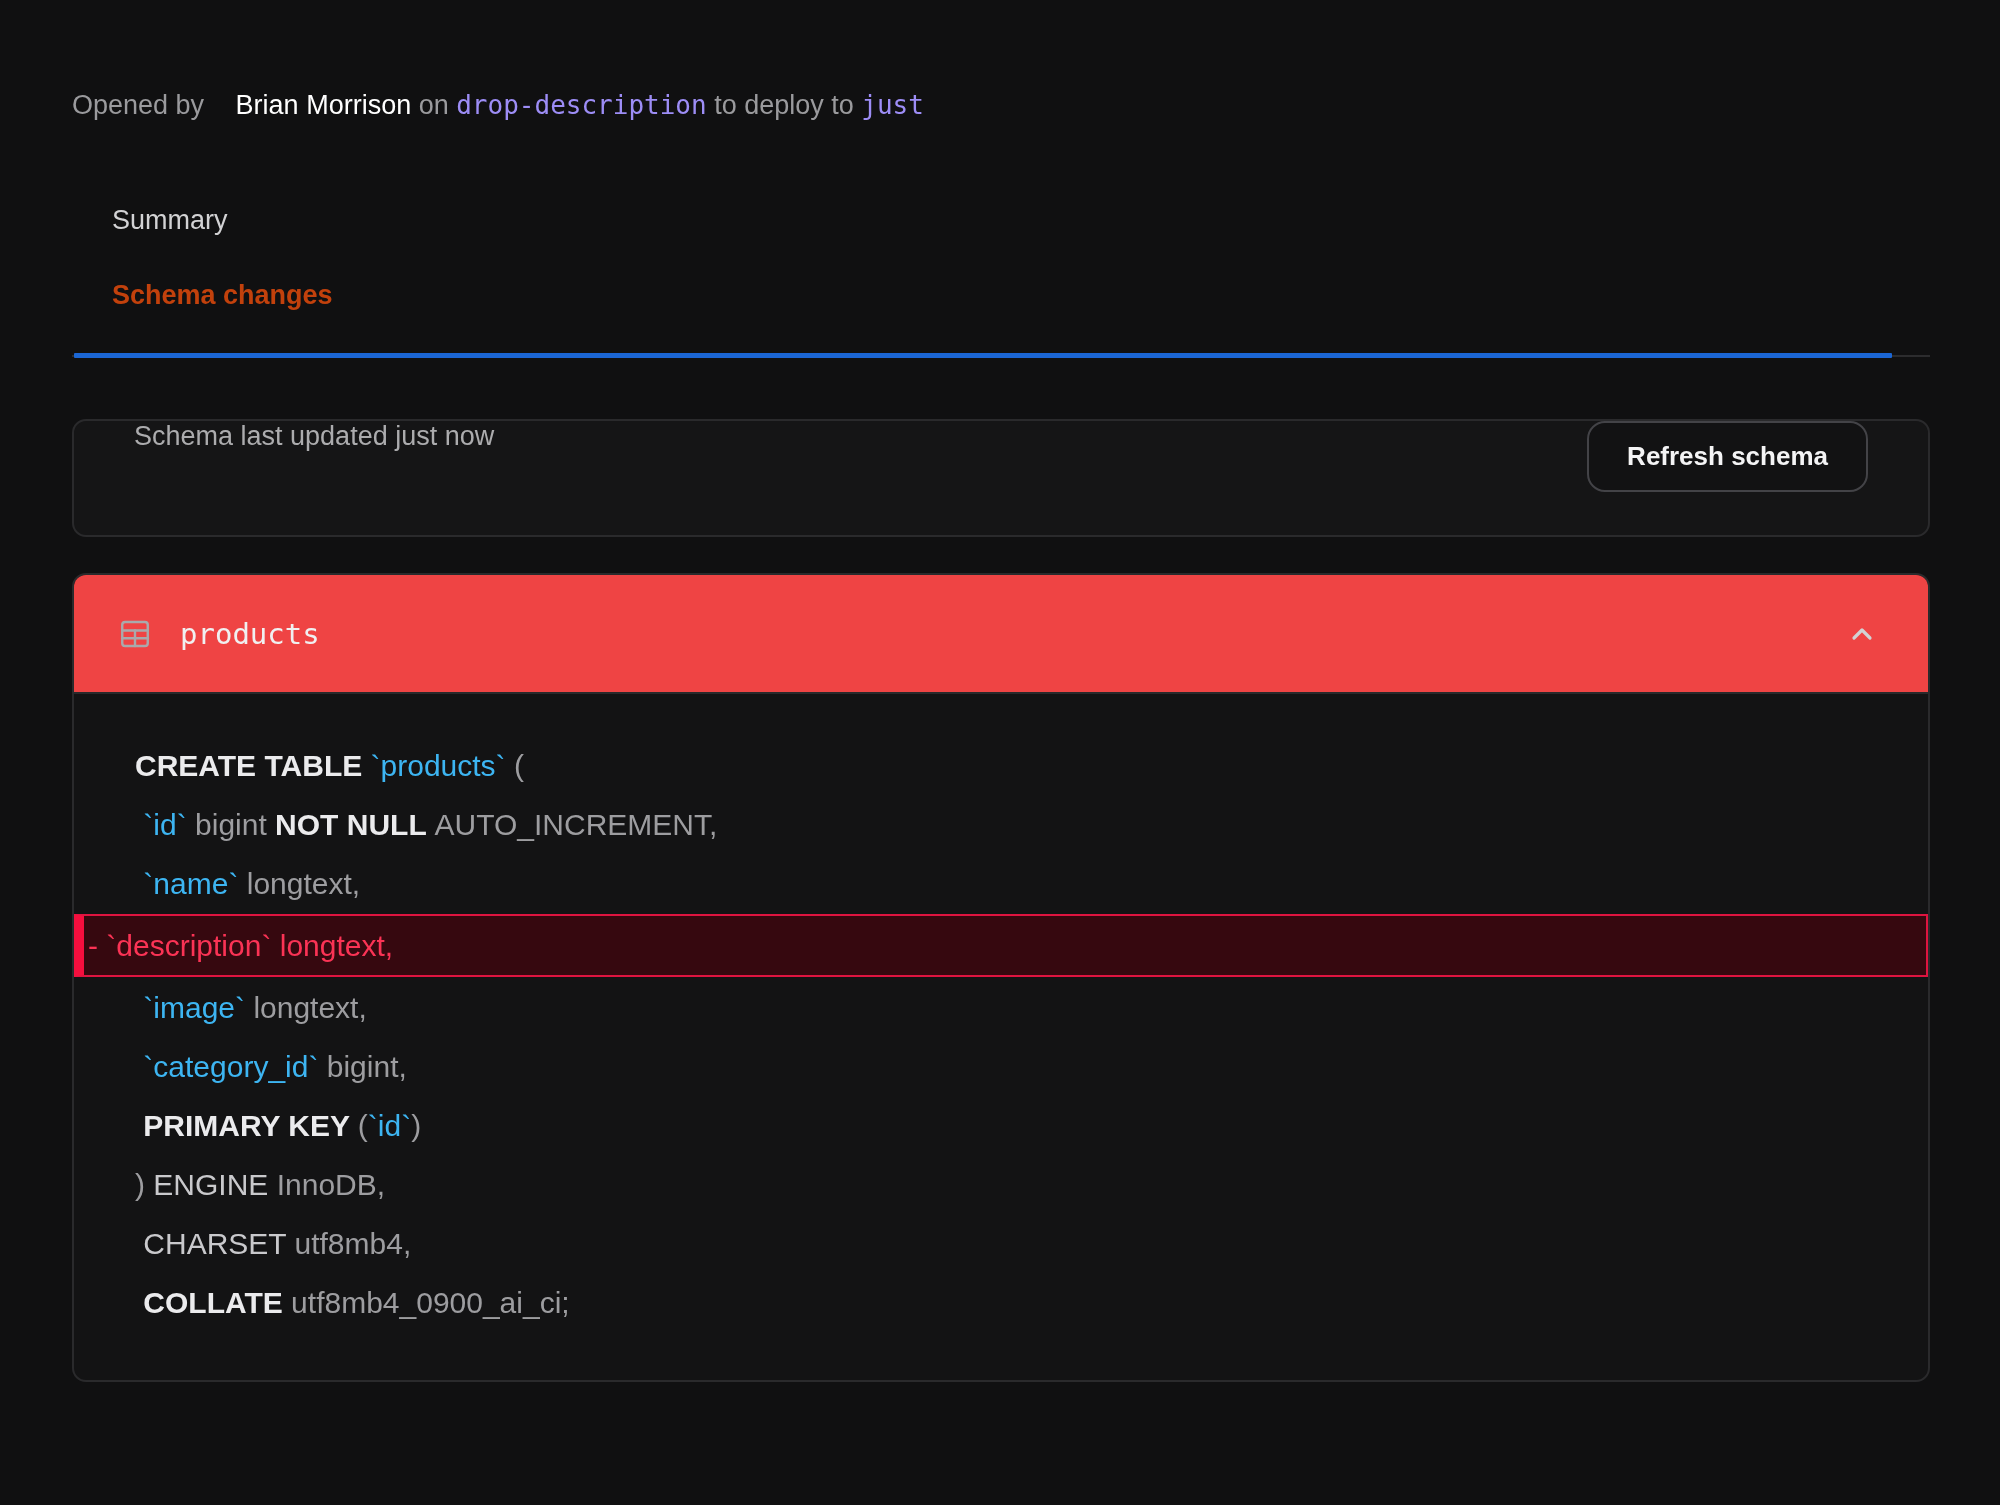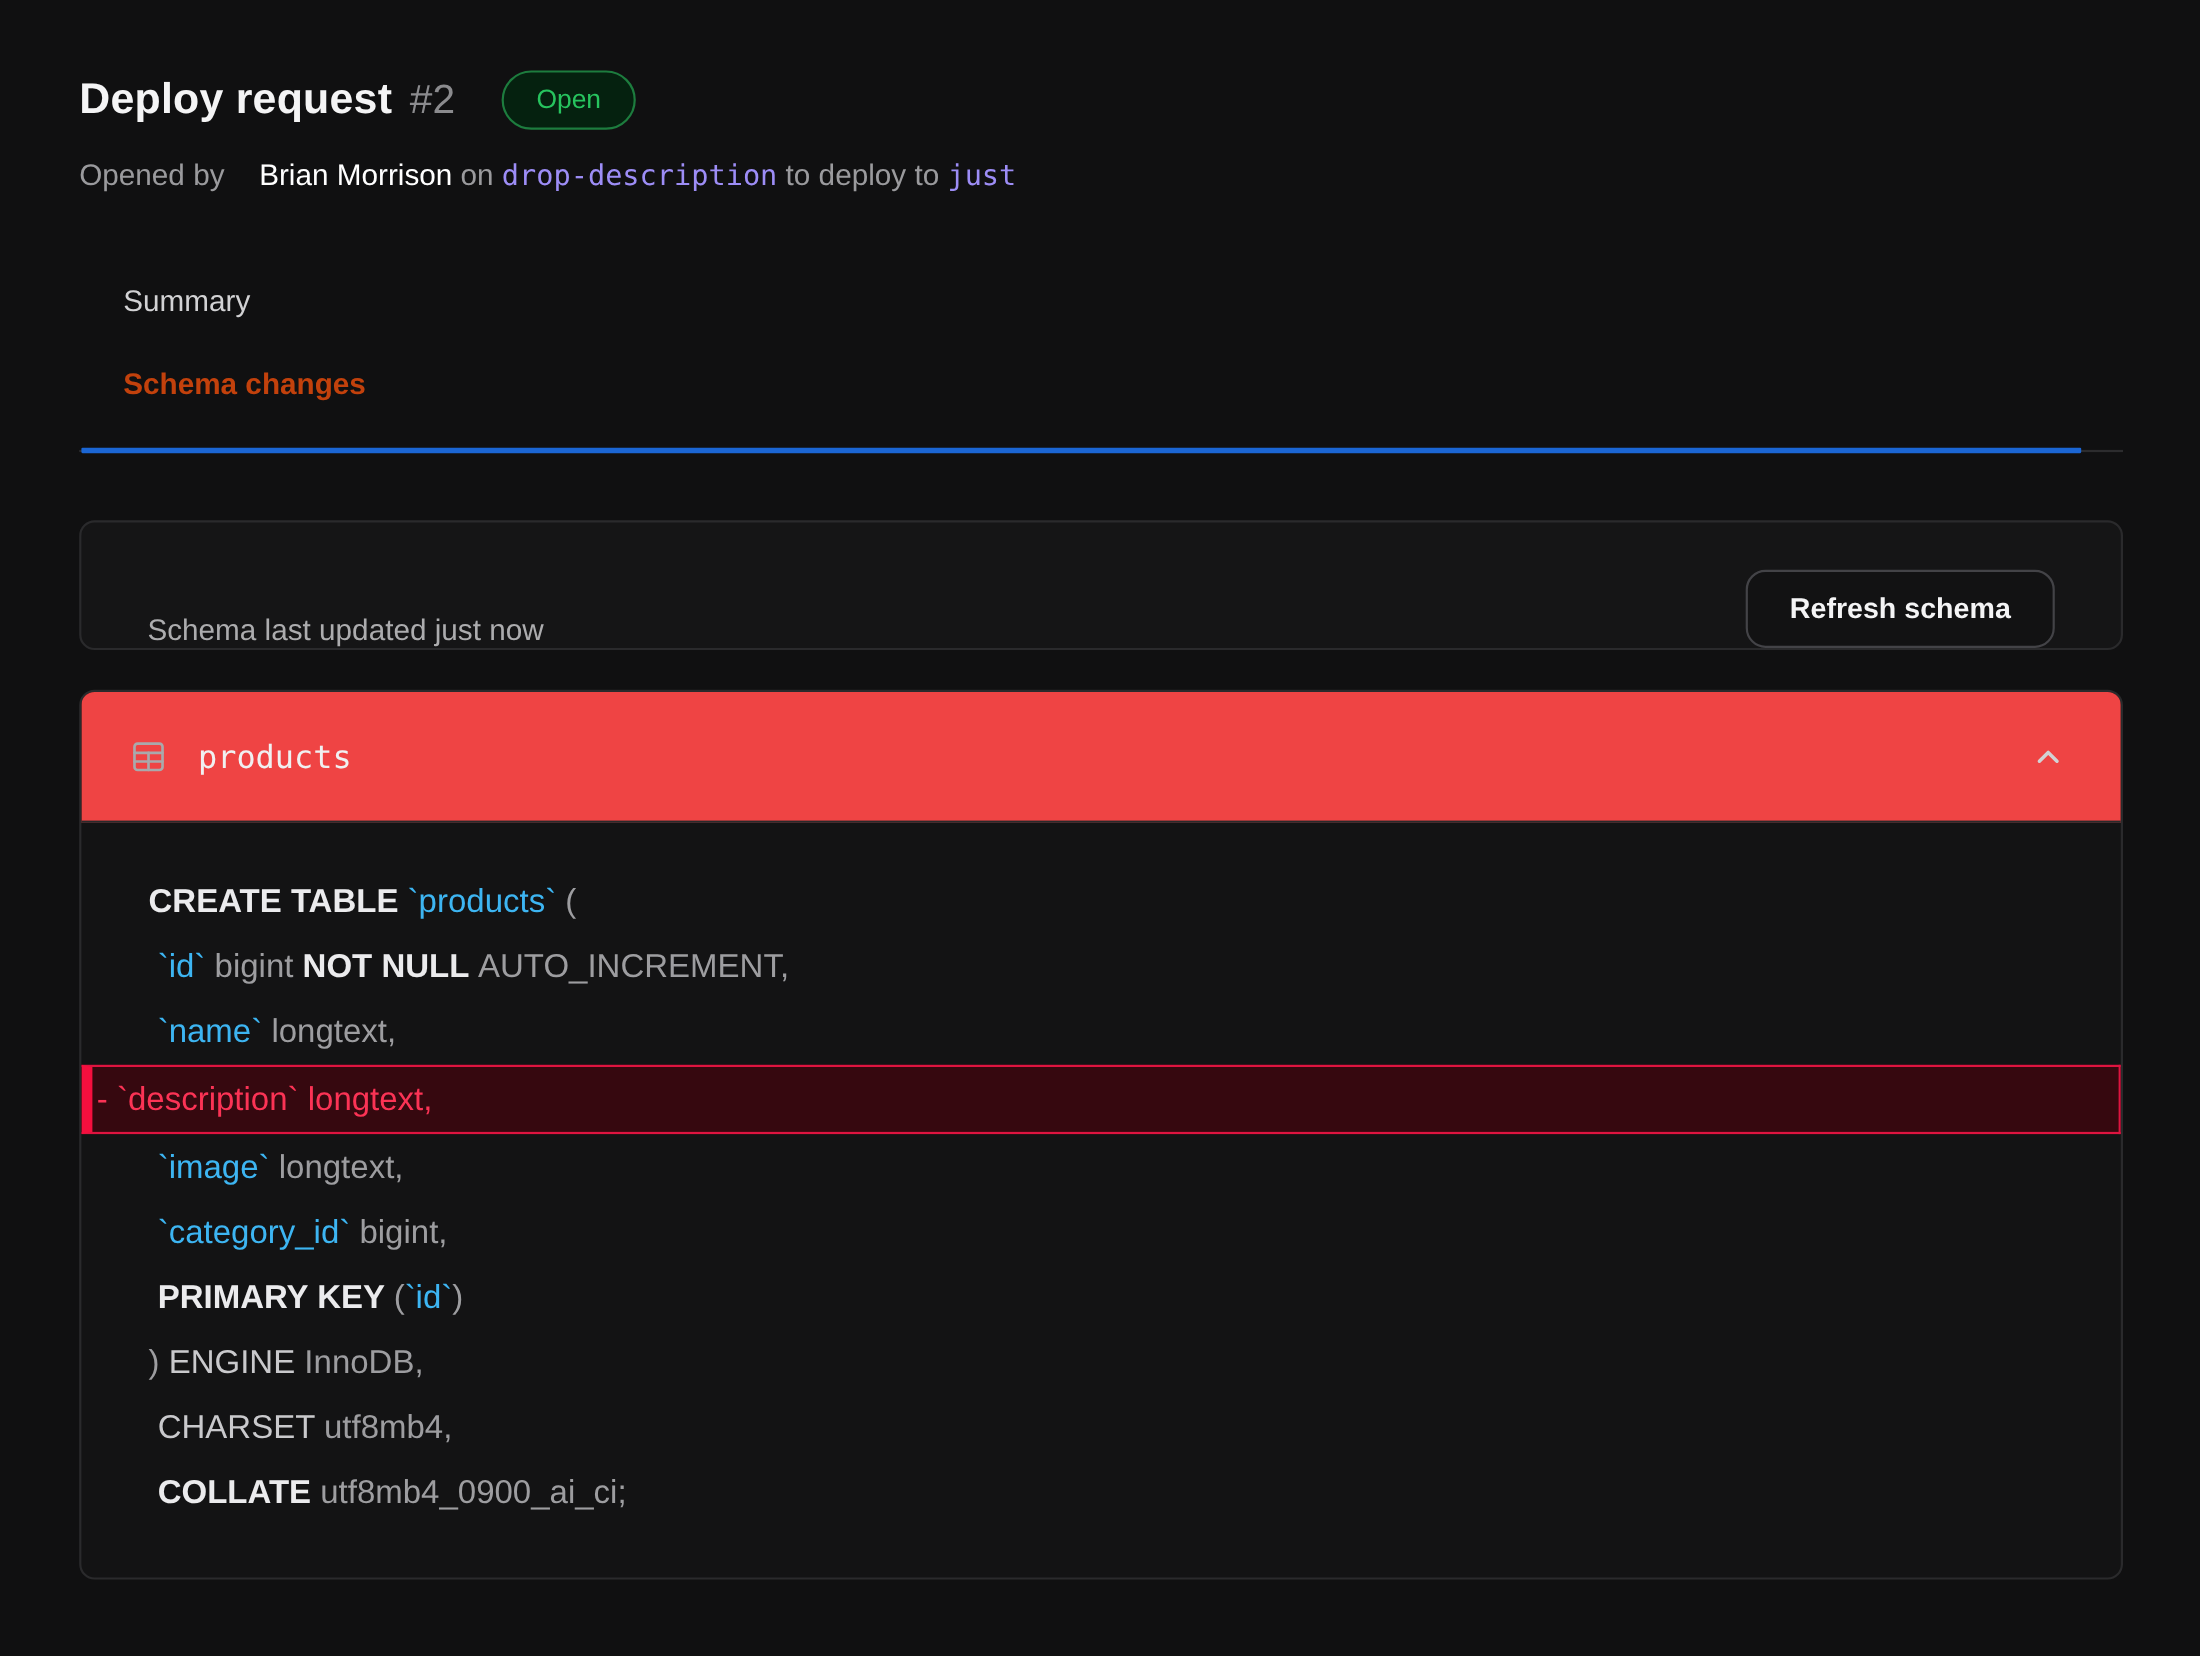--- a/index.html
+++ b/index.html
@@ -51,21 +51,21 @@
     height:5px; background:#1b66d4; border-radius:1px;
   }
 
   
   .schema-bar {
     margin-top:62px;
     height:118px;
     background:#151516;
     border:2px solid #2a2a2c;
     border-radius:14px;
-    display:flex; align-items:flex-end;
+    display:flex; align-items:flex-start;
     padding:0 60px;
   }
   .schema-status { font-size:27px; color:#acacae; }
   .refresh-btn {
     margin-left:auto;
     font-family:"Liberation Sans", sans-serif;
     font-size:26px; font-weight:700; color:#f4f4f5;
     background:#121213;
     border:2px solid #434347;
     border-radius:18px;
@@ -119,25 +119,20 @@
     border-left:10px solid #f50f3e;
     padding-left:4px;
     margin:1px 0;
   }
 </style>
 </head>
 <body>
 
 <div class="page">
 
-  <div class="title-row">
-    <span class="dr-title">Deploy request</span>
-    <span class="dr-number">#2</span>
-    <span class="status-badge">Open</span>
-  </div>
   <div class="byline"><span>Opened by </span><span class="name">Brian Morrison</span><span> on </span><span class="branch">drop-description</span><span> to deploy to </span><span class="branch">just</span></div>
 
   <div class="tabs">
     <div class="tab">Summary</div>
     <div class="tab active">Schema changes</div>
   </div>
 
   <div class="schema-bar">
     <span class="schema-status">Schema last updated just now</span>
     <button class="refresh-btn">Refresh schema</button>

